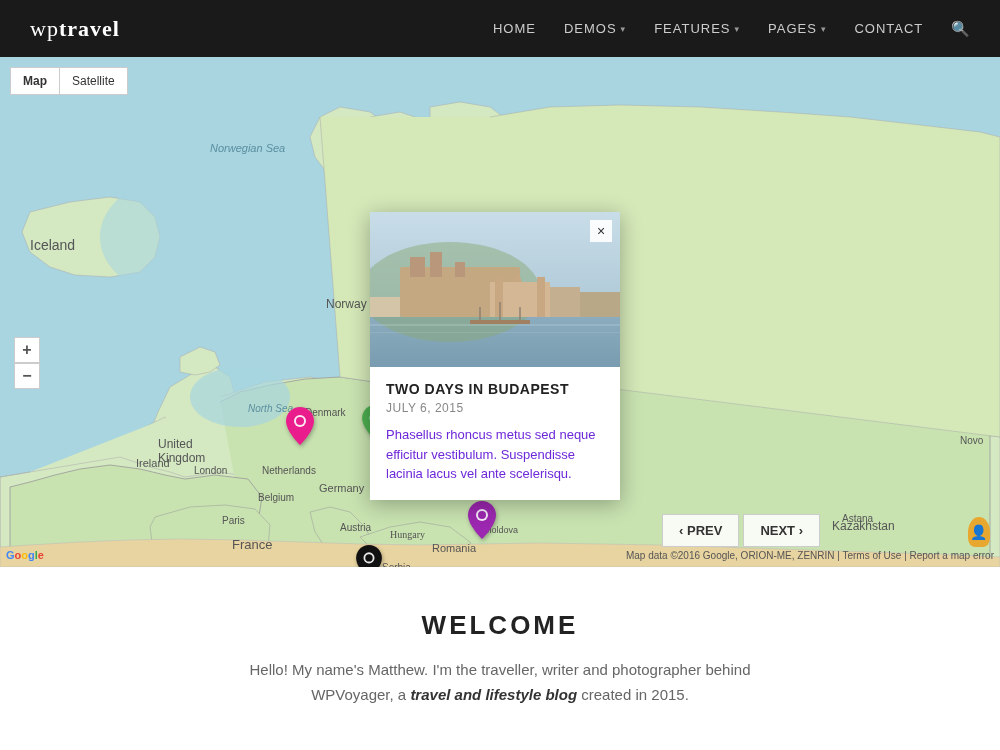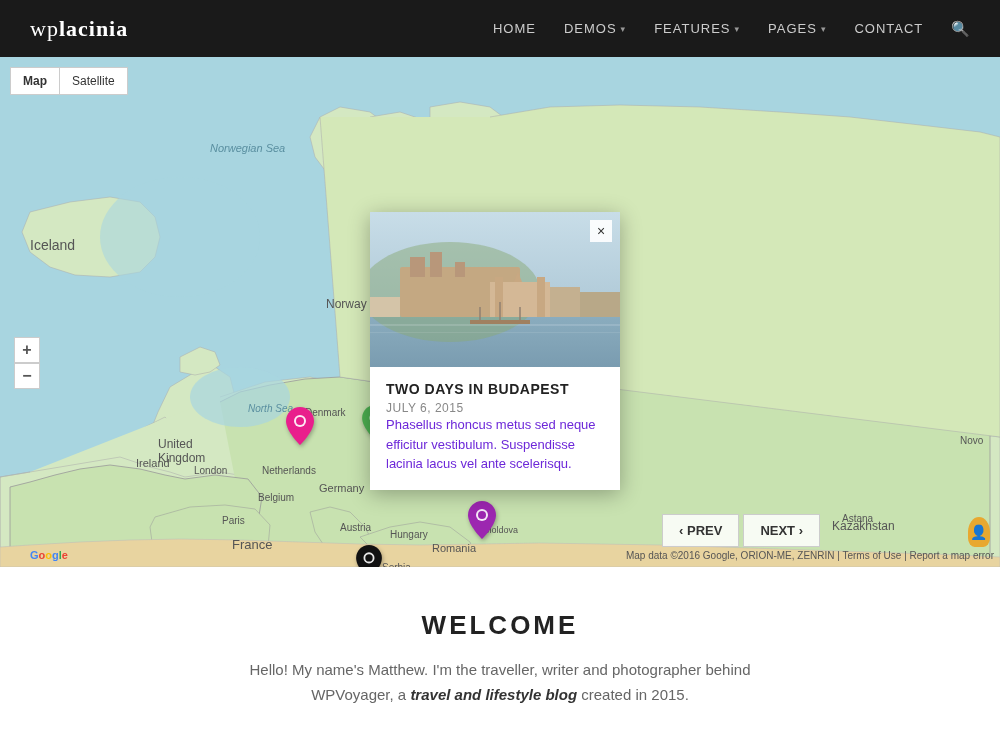--- a/index.html
+++ b/index.html
@@ -115,21 +115,20 @@
 
     
     #google-logo {
       position: absolute;
       bottom: 6px;
       left: 6px;
       font-size: 11px;
       font-family: Arial, sans-serif;
       color: #555;
       z-index: 10;
-      margin-left: 24px;
     }
 
     
     #map-attr {
       position: absolute;
       bottom: 6px;
       right: 6px;
       font-size: 10px;
       font-family: Arial, sans-serif;
       color: #555;
@@ -213,20 +212,21 @@
       font-family: Arial, sans-serif;
       letter-spacing: 0.5px;
       text-transform: uppercase;
       color: #222;
       margin-bottom: 4px;
     }
     #popup-date {
       font-size: 12px;
       color: #888;
       font-family: Arial, sans-serif;
+      margin-bottom: 10px;
       text-transform: uppercase;
       letter-spacing: 0.5px;
     }
     #popup-desc {
       font-size: 13px;
       color: #6d28d9;
       font-family: Arial, sans-serif;
       line-height: 1.5;
     }
 
@@ -274,21 +274,21 @@
     
     .pin-svg {
       filter: drop-shadow(1px 2px 2px rgba(0,0,0,0.3));
     }
   </style>
 </head>
 <body>
 
 <header id="header">
   <div id="logo">
-    <span class="wp">wp</span><span class="voyager">lacinia</span>
+    <span class="wp">wp</span><span class="voyager">travel</span>
   </div>
   <nav id="nav">
     <span class="nav-item">HOME</span>
     <span class="nav-item">DEMOS <span class="chevron">▾</span></span>
     <span class="nav-item">FEATURES <span class="chevron">▾</span></span>
     <span class="nav-item">PAGES <span class="chevron">▾</span></span>
     <span class="nav-item">CONTACT</span>
     <span class="nav-search">🔍</span>
   </nav>
 </header>
@@ -355,21 +355,21 @@
   <span class="country-label" style="top:400px;left:136px;font-size:11px;">Ireland</span>
   <span class="country-label" style="top:346px;left:248px;font-size:10px;color:#5a8fa0;font-style:italic;">North Sea</span>
   <span class="country-label" style="top:350px;left:305px;font-size:10px;">Denmark</span>
   <span class="country-label" style="top:408px;left:262px;font-size:10px;">Netherlands</span>
   <span class="country-label" style="top:435px;left:258px;font-size:10px;">Belgium</span>
   <span class="country-label" style="top:408px;left:194px;font-size:10px;">London</span>
   <span class="country-label" style="top:425px;left:319px;font-size:11px;">Germany</span>
   <span class="country-label" style="top:480px;left:232px;font-size:13px;">France</span>
   <span class="country-label" style="top:458px;left:222px;font-size:10px;">Paris</span>
   <span class="country-label" style="top:465px;left:340px;font-size:10px;">Austria</span>
-  <span class="country-label" style="top:472px;left:390px;font-size:10px;">Hungary</span>
+  <span class="country-label" style="top:472px;left:390px;font-size:10px;font-family:Liberation Serif, serif;">Hungary</span>
   <span class="country-label" style="top:485px;left:432px;font-size:11px;">Romania</span>
   <span class="country-label" style="top:468px;left:484px;font-size:9px;">Moldova</span>
   <span class="country-label" style="top:505px;left:382px;font-size:10px;">Serbia</span>
 
   <span class="country-label" style="top:462px;left:832px;font-size:12px;">Kazakhstan</span>
   <span class="country-label" style="top:408px;left:842px;font-size:10px;margin-top:48px;">Astana</span>
 
   <span class="country-label" style="top:382px;left:376px;font-size:10px;">Bo...</span>
   <span class="country-label" style="top:378px;left:960px;font-size:10px;">Novo</span>
 

